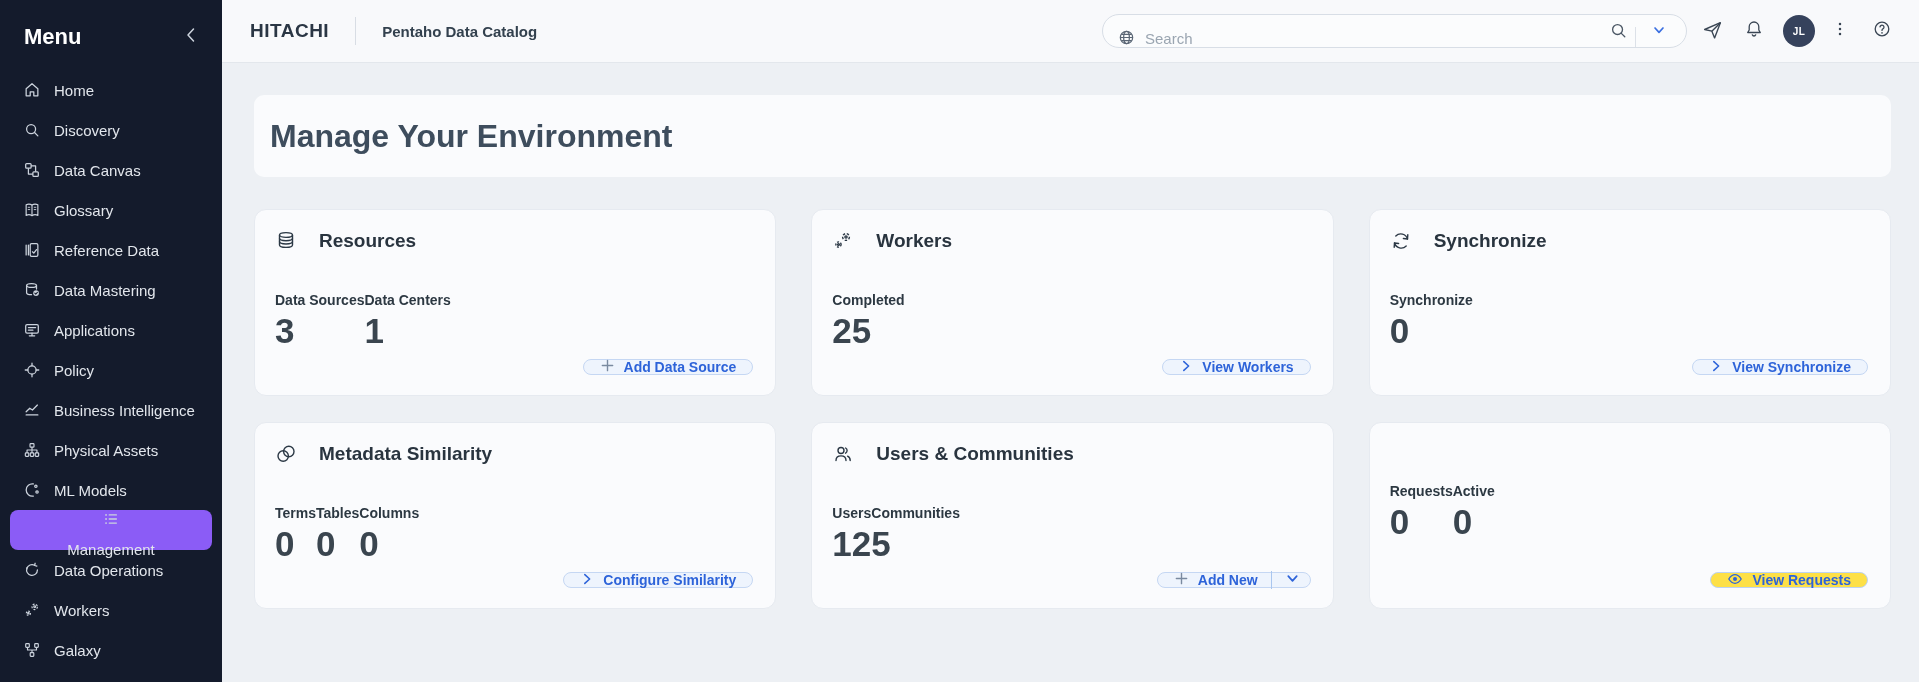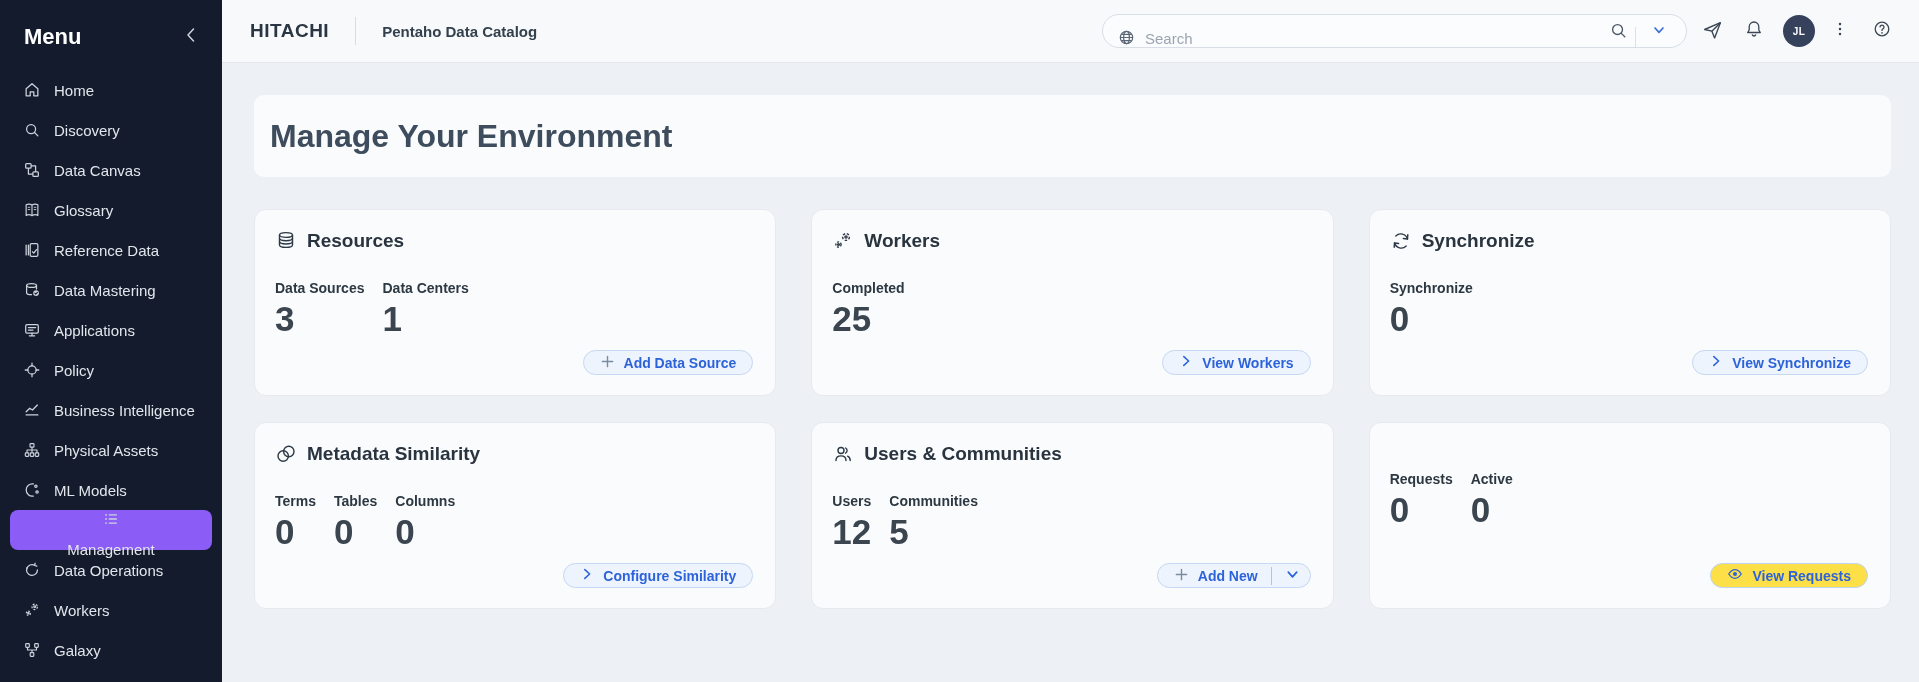--- a/index.html
+++ b/index.html
@@ -37,25 +37,25 @@
 
   
   .content { flex:1; background:#edf0f4; padding:32px 28px 0 32px; }
   .banner { height:82px; background:#fafbfd; border-radius:10px; display:flex; align-items:center; padding:0 16px; margin-bottom:32px; }
   .page-title { font-size:32px; font-weight:700; color:#3e4d5d; }
 
   .cards-grid { display:grid; grid-template-columns:repeat(3,1fr); gap:26px 35px; }
   .card { position:relative; height:187px; background:#fafbfd; border:1px solid #e6eaf0; border-radius:12px; padding:20px 22px 0 20px; }
   .card-head { display:flex; align-items:center; gap:10px; color:#29343f; }
   .card-head .card-icon { width:22px; height:22px; display:grid; place-items:center; color:#2b3845; }
-  .card-title { font-size:19px; font-weight:700; }
-  .stats { display:flex; gap:18px; margin-top:28px; }
+  .card-title { font-size:19px; font-weight:700;margin-left:12px; }
+  .stats { display:flex; margin-top:40px; }
   .stat-label { font-size:14px; font-weight:700; color:#2c3842; }
   .stat-value { font-size:35px; font-weight:700; color:#3a454f; line-height:1.05; margin-top:5px; }
-  .action-btn { position:absolute; right:22px; bottom:20px; height:25px; border-radius:16px; display:inline-flex; align-items:center; gap:9px; padding:0 16px; background:#eef4fd; border:1px solid #c5d7f3; color:#2d63d9; font-size:14px; font-weight:700; cursor:pointer; }
+  .action-btn { position:absolute; right:22px; bottom:20px; height:16px; border-radius:16px; display:inline-flex; align-items:center; gap:9px; padding:0 16px; background:#eef4fd; border:1px solid #c5d7f3; color:#2d63d9; font-size:14px; font-weight:700; cursor:pointer; }
   .action-btn.filled { background:#fde047; border-color:#bdd3f1; }
   .action-btn .btn-plus { color:#7a8aa0; }
   .action-btn .split-divider { width:1px; height:18px; background:#a9c6ef; margin:0 2px 0 4px; }
   .action-btn .split-caret { display:grid; place-items:center; padding:0 2px; }
 </style>
 </head>
 <body>
 
 <aside class="sidebar">
   <div class="sidebar-header">

